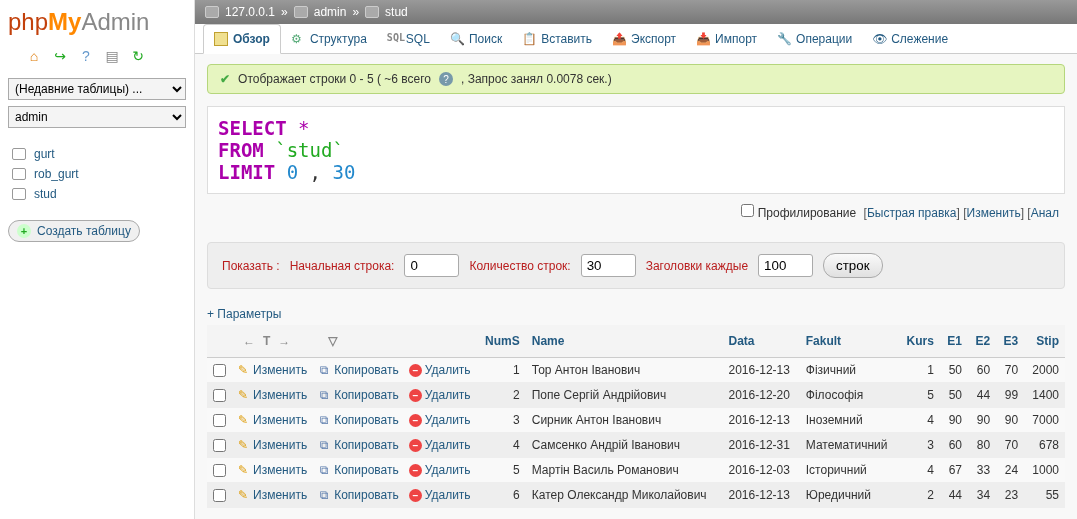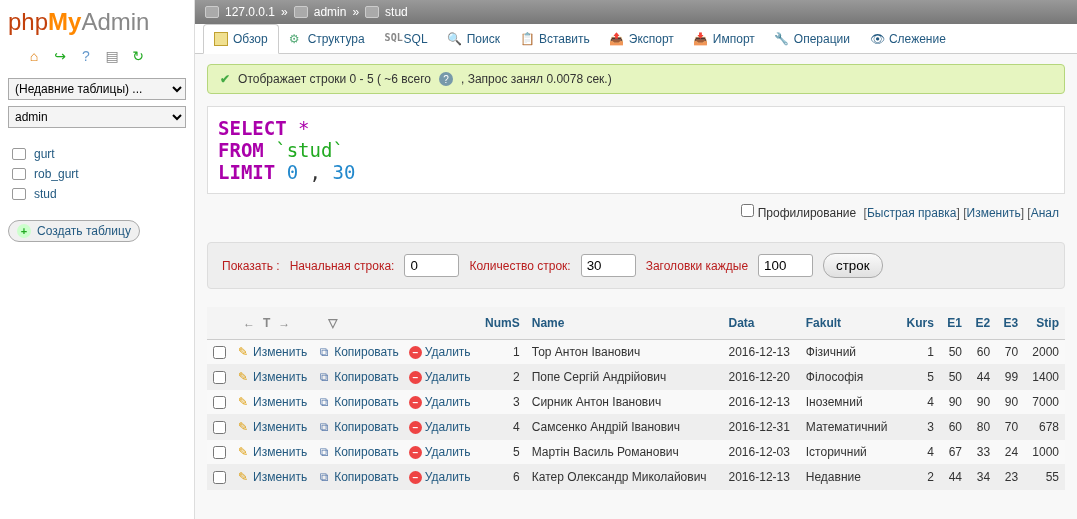--- a/index.html
+++ b/index.html
@@ -19,21 +19,21 @@
 .create-btn { margin-top: 16px; padding: 3px 8px; border: 1px solid #aaa; background: #f0f0f0; border-radius: 12px; display: inline-flex; align-items: center; gap: 6px; cursor: pointer; color: #235a81; }
 .create-btn .plus { color: #2a2; font-weight: bold; background: #cfc; border-radius: 50%; width: 14px; height: 14px; display: inline-flex; align-items: center; justify-content: center; font-size: 11px; }
 
 .main { flex: 1; background: #f8f8f8; overflow: hidden; }
 .breadcrumb { background: #888; background: linear-gradient(#999, #777); color: #fff; padding: 5px 10px; display: flex; gap: 6px; align-items: center; font-size: 12px; }
 .breadcrumb a { color: #fff; text-decoration: none; }
 .bc-icon { width: 14px; height: 12px; display: inline-block; border: 1px solid #ccc; background: #aaa; border-radius: 2px; }
 
 .tabs { background: #fff; border-bottom: 1px solid #ccc; display: flex; padding: 0 8px; }
 .tab { padding: 7px 10px; display: flex; align-items: center; gap: 5px; cursor: pointer; color: #235a81; font-size: 12px; }
-.tab.active { border: 1px solid #ccc; border-bottom: 1px solid #fff; margin-bottom: -1px; border-radius: 4px 4px 0 0; background: #fff; font-weight: normal; color: #235a81; }
+.tab.active { border: 1px solid #ccc; border-bottom: 1px solid #fff; margin-bottom: -1px; border-radius: 4px 4px 0 0; background: #fff; font-weight: bold; color: #235a81; }
 .tab-icon { width: 14px; height: 14px; display: inline-block; }
 .ti-browse { background: #f0e090; border: 1px solid #c0a030; }
 .ti-struct::before { content: "⚙"; color: #5a7; }
 .ti-sql { font-family: monospace; font-size: 10px; color: #888; font-weight: bold; }
 .ti-search::before { content: "🔍"; font-size: 12px; }
 .ti-insert::before { content: "📋"; font-size: 12px; }
 .ti-export::before { content: "📤"; font-size: 12px; }
 .ti-import::before { content: "📥"; font-size: 12px; }
 .ti-ops::before { content: "🔧"; font-size: 12px; }
 .ti-track::before { content: "👁"; font-size: 12px; }
@@ -196,20 +196,21 @@
         <label>Показать :</label>
         <label>Начальная строка:</label>
         <input value="0" style="">
         <label>Количество строк:</label>
         <input value="30" style="">
         <label>Заголовки каждые</label>
         <input value="100" style="">
         <button>строк</button>
       </div>
 
+      <span class="options-link">+ Параметры</span>
 
       <table class="data-table">
         <thead>
           <tr>
             <th style="width:220px">
               <div class="sort-tools">
                 <span>←</span>
                 <span>T</span>
                 <span>→</span>
                 <span class="th-sort">▽</span>
@@ -327,21 +328,21 @@
                 <div class="row-actions">
                   <input type="checkbox" style="">
                   <span class="act"><span class="act-icon pencil">✎</span>Изменить</span>
                   <span class="act"><span class="act-icon copy">⧉</span>Копировать</span>
                   <span class="act"><span class="act-icon del">–</span>Удалить</span>
                 </div>
               </td>
               <td class="num-col">6</td>
               <td>Катер Олександр Миколайович</td>
               <td>2016-12-13</td>
-              <td>Недавние</td>
+              <td>Юредичний</td>
               <td class="num-col">2</td>
               <td class="num-col">44</td>
               <td class="num-col">34</td>
               <td class="num-col">23</td>
               <td class="num-col">55</td>
             </tr>
           </tbody>
       </table>
     </div>
   </div>

